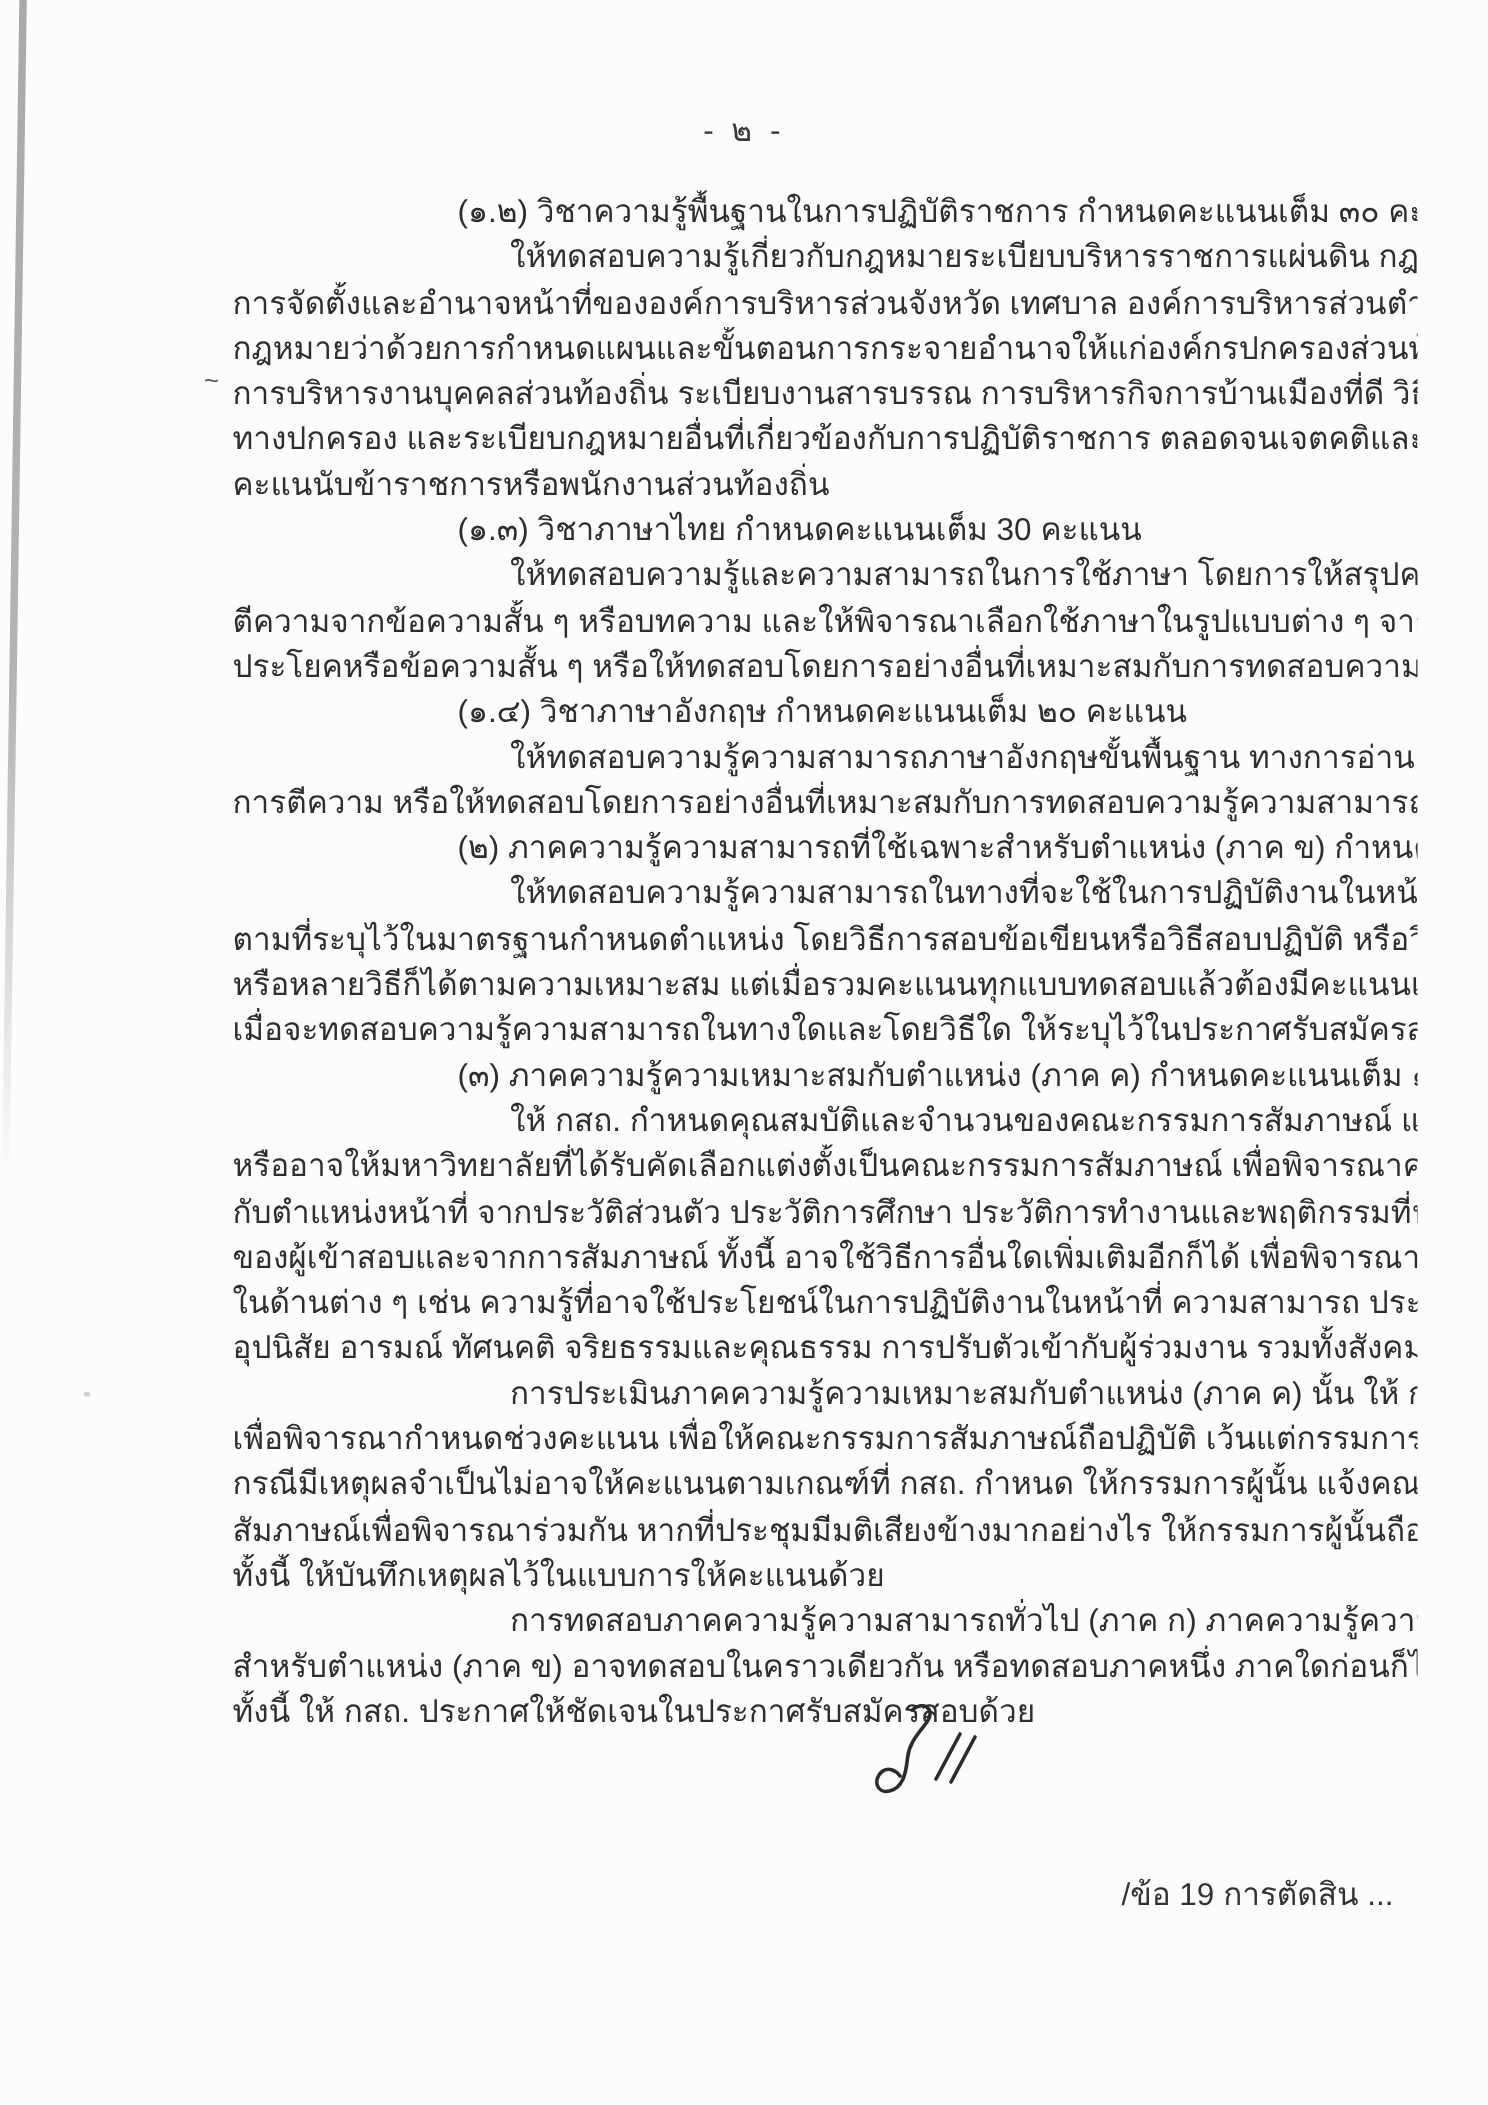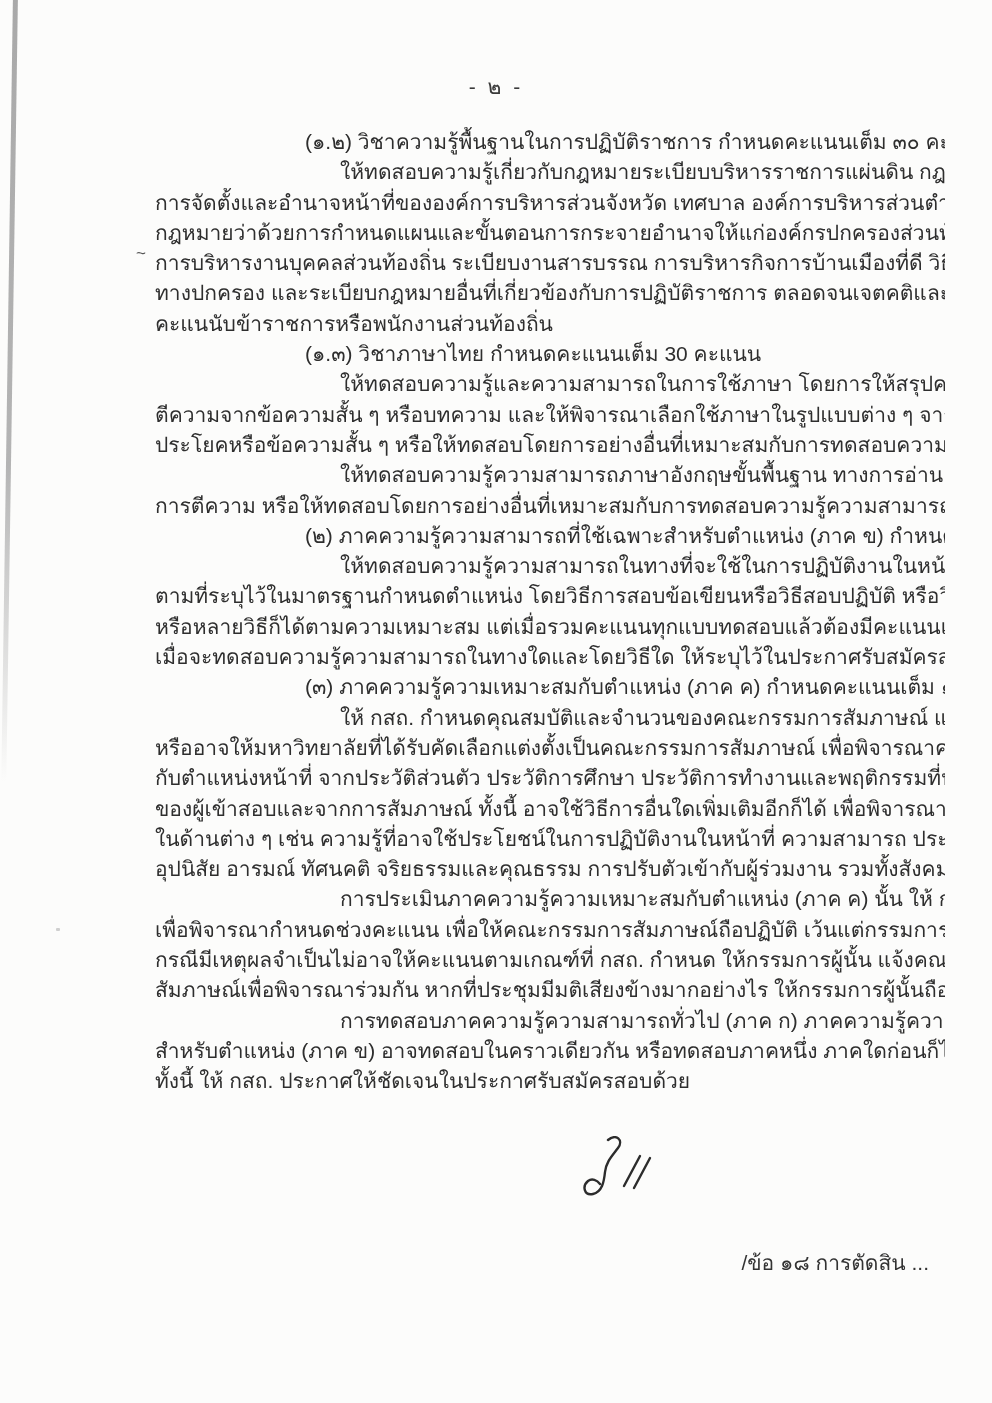--- a/index.html
+++ b/index.html
@@ -68,44 +68,46 @@
     <div class="line indent-sub">ให้ทดสอบความรู้เกี่ยวกับกฎหมายระเบียบบริหารราชการแผ่นดิน กฎหมายว่าด้วย</div>
     <div class="line">การจัดตั้งและอำนาจหน้าที่ขององค์การบริหารส่วนจังหวัด เทศบาล องค์การบริหารส่วนตำบล และเมืองพัทยา</div>
     <div class="line">กฎหมายว่าด้วยการกำหนดแผนและขั้นตอนการกระจายอำนาจให้แก่องค์กรปกครองส่วนท้องถิ่น กฎหมายว่าด้วย</div>
     <div class="line">การบริหารงานบุคคลส่วนท้องถิ่น ระเบียบงานสารบรรณ การบริหารกิจการบ้านเมืองที่ดี วิธีปฏิบัติราชการ</div>
     <div class="line">ทางปกครอง และระเบียบกฎหมายอื่นที่เกี่ยวข้องกับการปฏิบัติราชการ ตลอดจนเจตคติและจริยธรรม</div>
     <div class="line">คะแนนับข้าราชการหรือพนักงานส่วนท้องถิ่น</div>
     <div class="line indent-item">(๑.๓) วิชาภาษาไทย กำหนดคะแนนเต็ม 30 คะแนน</div>
     <div class="line indent-sub">ให้ทดสอบความรู้และความสามารถในการใช้ภาษา โดยการให้สรุปความและหรือ</div>
     <div class="line">ตีความจากข้อความสั้น ๆ หรือบทความ และให้พิจารณาเลือกใช้ภาษาในรูปแบบต่าง ๆ จากคำ หรือกลุ่มคำ</div>
     <div class="line">ประโยคหรือข้อความสั้น ๆ หรือให้ทดสอบโดยการอย่างอื่นที่เหมาะสมกับการทดสอบความรู้ความสามารถดังกล่าว</div>
+    <div class="line indent-item">(๑.๔) วิชาภาษาอังกฤษ กำหนดคะแนนเต็ม ๒๐ คะแนน</div>
     <div class="line indent-sub">ให้ทดสอบความรู้ความสามารถภาษาอังกฤษขั้นพื้นฐาน ทางการอ่าน การสรุปความ</div>
     <div class="line">การตีความ หรือให้ทดสอบโดยการอย่างอื่นที่เหมาะสมกับการทดสอบความรู้ความสามารถดังกล่าว</div>
     <div class="line indent-item">(๒) ภาคความรู้ความสามารถที่ใช้เฉพาะสำหรับตำแหน่ง (ภาค ข) กำหนดคะแนนเต็ม ๑๐๐ คะแนน</div>
     <div class="line indent-sub">ให้ทดสอบความรู้ความสามารถในทางที่จะใช้ในการปฏิบัติงานในหน้าที่โดยเฉพาะ</div>
     <div class="line">ตามที่ระบุไว้ในมาตรฐานกำหนดตำแหน่ง โดยวิธีการสอบข้อเขียนหรือวิธีสอบปฏิบัติ หรือวิธีอื่นใดวิธีหนึ่ง</div>
     <div class="line">หรือหลายวิธีก็ได้ตามความเหมาะสม แต่เมื่อรวมคะแนนทุกแบบทดสอบแล้วต้องมีคะแนนเต็ม ๑๐๐ คะแนน</div>
     <div class="line">เมื่อจะทดสอบความรู้ความสามารถในทางใดและโดยวิธีใด ให้ระบุไว้ในประกาศรับสมัครสอบด้วย</div>
     <div class="line indent-item">(๓) ภาคความรู้ความเหมาะสมกับตำแหน่ง (ภาค ค) กำหนดคะแนนเต็ม ๑๐๐ คะแนน</div>
     <div class="line indent-sub">ให้ กสถ. กำหนดคุณสมบัติและจำนวนของคณะกรรมการสัมภาษณ์ และให้ กสถ.</div>
     <div class="line">หรืออาจให้มหาวิทยาลัยที่ได้รับคัดเลือกแต่งตั้งเป็นคณะกรรมการสัมภาษณ์ เพื่อพิจารณาความเหมาะสม</div>
     <div class="line">กับตำแหน่งหน้าที่ จากประวัติส่วนตัว ประวัติการศึกษา ประวัติการทำงานและพฤติกรรมที่ปรากฏทางอื่น</div>
     <div class="line">ของผู้เข้าสอบและจากการสัมภาษณ์ ทั้งนี้ อาจใช้วิธีการอื่นใดเพิ่มเติมอีกก็ได้ เพื่อพิจารณาความเหมาะสม</div>
     <div class="line">ในด้านต่าง ๆ เช่น ความรู้ที่อาจใช้ประโยชน์ในการปฏิบัติงานในหน้าที่ ความสามารถ ประสบการณ์ ท่วงทีวาจา</div>
     <div class="line">อุปนิสัย อารมณ์ ทัศนคติ จริยธรรมและคุณธรรม การปรับตัวเข้ากับผู้ร่วมงาน รวมทั้งสังคมและสิ่งแวดล้อม</div>
     <div class="line indent-sub">การประเมินภาคความรู้ความเหมาะสมกับตำแหน่ง (ภาค ค) นั้น ให้ กสถ. ประชุม</div>
     <div class="line">เพื่อพิจารณากำหนดช่วงคะแนน เพื่อให้คณะกรรมการสัมภาษณ์ถือปฏิบัติ เว้นแต่กรรมการผู้หนึ่งผู้ใดเห็นว่า</div>
     <div class="line">กรณีมีเหตุผลจำเป็นไม่อาจให้คะแนนตามเกณฑ์ที่ กสถ. กำหนด ให้กรรมการผู้นั้น แจ้งคณะกรรมการ</div>
     <div class="line">สัมภาษณ์เพื่อพิจารณาร่วมกัน หากที่ประชุมมีมติเสียงข้างมากอย่างไร ให้กรรมการผู้นั้นถือปฏิบัติไปตามนั้น</div>
+    <div class="line">ทั้งนี้ ให้บันทึกเหตุผลไว้ในแบบการให้คะแนนด้วย</div>
     <div class="line indent-sub">การทดสอบภาคความรู้ความสามารถทั่วไป (ภาค ก) ภาคความรู้ความสามารถที่ใช้เฉพาะ</div>
     <div class="line">สำหรับตำแหน่ง (ภาค ข) อาจทดสอบในคราวเดียวกัน หรือทดสอบภาคหนึ่ง ภาคใดก่อนก็ได้ตามความเหมาะสม</div>
     <div class="line">ทั้งนี้ ให้ กสถ. ประกาศให้ชัดเจนในประกาศรับสมัครสอบด้วย</div>
   </div>
 
   <svg class="sig" viewBox="0 0 78 66" xmlns="http://www.w3.org/2000/svg" fill="none" stroke="#2c2c2c" stroke-width="2.4" stroke-linecap="round">
     <path d="M30,4 C38,-3 46,4 40,12 C34,20 28,26 27,36 C26,46 24,56 15,58 C6,60 4,50 10,45 C14,42 19,44 22,48"></path>
     <path d="M46,50 L62,20"></path>
     <path d="M56,52 L72,22"></path>
   </svg>
 
-  <div class="footer">/ข้อ ๑๘ การตัดสิน ...</div>
+  <div class="footer">/ข้อ 19 การตัดสิน ...</div>
 
 </div>
 
 </body></html>

